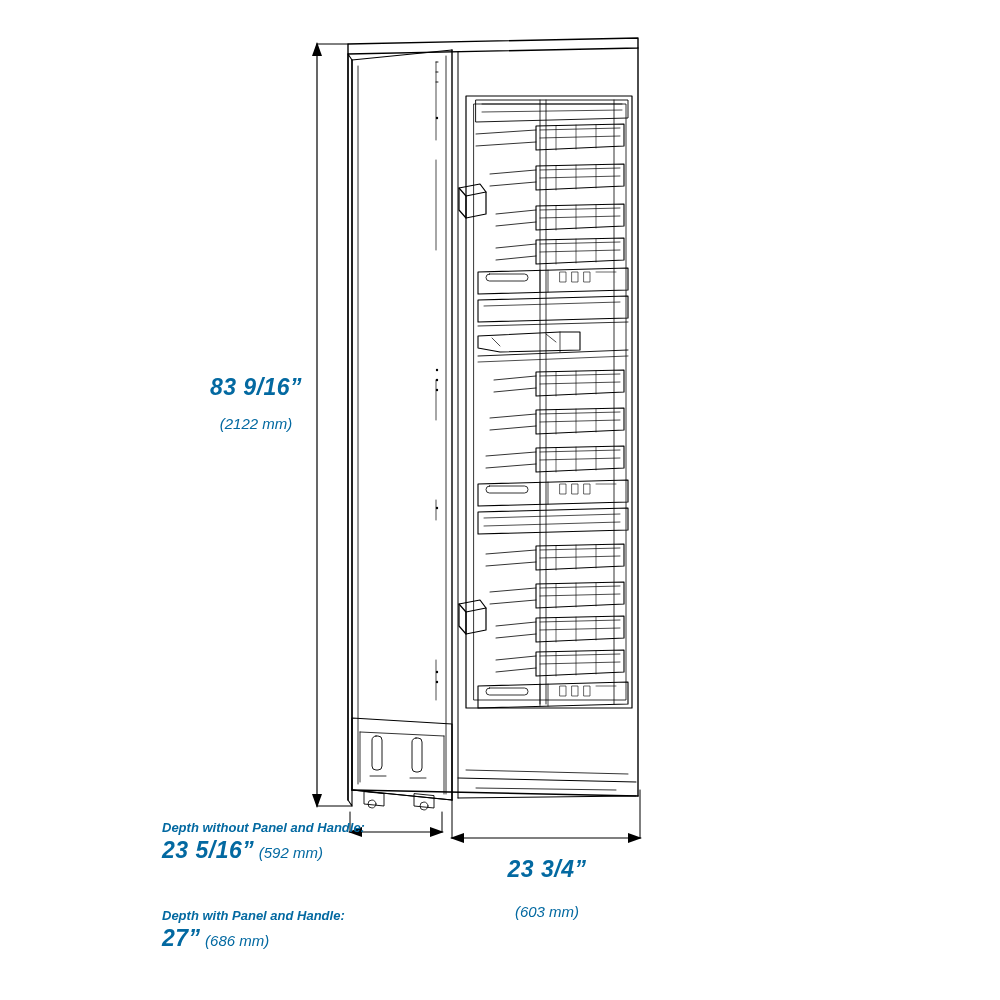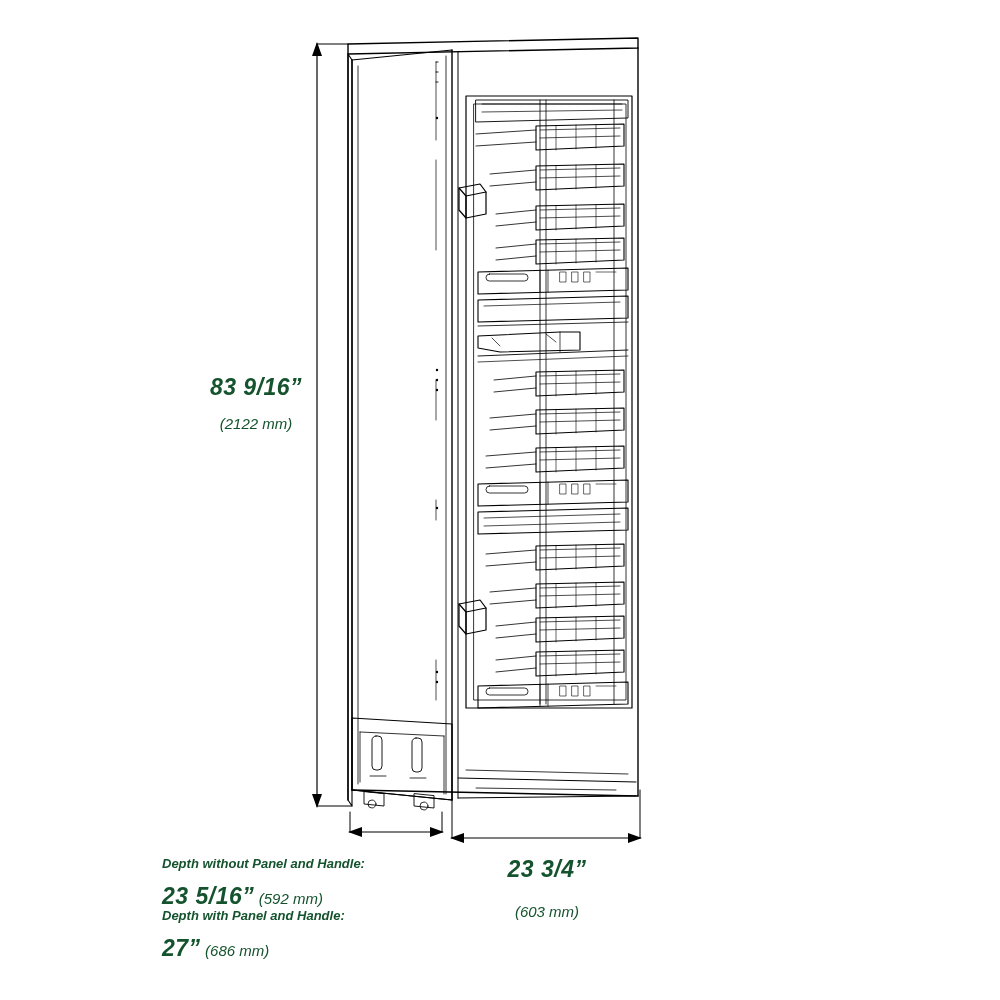--- a/index.html
+++ b/index.html
@@ -18,21 +18,21 @@
   .svg-layer {
     position: absolute;
     left: 0;
     top: 0;
     width: 1000px;
     height: 1000px;
   }
   .dim-label {
     position: absolute;
     font-family: "Liberation Sans", sans-serif;
-    color: #14532d;
+    color: #0369a1;
     white-space: nowrap;
   }
   .dim-primary {
     font-size: 23px;
     font-style: italic;
     font-weight: 700;
     letter-spacing: 0.5px;
   }
   .dim-secondary {
     font-size: 15px;
@@ -58,33 +58,33 @@
   .height-block .dim-secondary { margin-top: 14px; }
   .width-block {
     left: 452px;
     top: 856px;
     width: 190px;
     text-align: center;
   }
   .width-block .dim-secondary { margin-top: 20px; }
   .depth-block-1 {
     left: 162px;
-    top: 856px;
+    top: 820px;
     width: 230px;
     text-align: left;
   }
   .depth-block-2 {
     left: 162px;
     top: 908px;
     width: 230px;
     text-align: left;
   }
   .depth-value-row {
     display: block;
-    margin-top: 12px;
+    margin-top: 2px;
   }
   .depth-value-row .dim-primary { }
 </style>
 </head>
 <body>
 
 <div id="root">
 
   <svg class="svg-layer" viewBox="0 0 1000 1000">
     <g fill="none" stroke="#000" stroke-width="1.3" stroke-linejoin="round" stroke-linecap="round">

